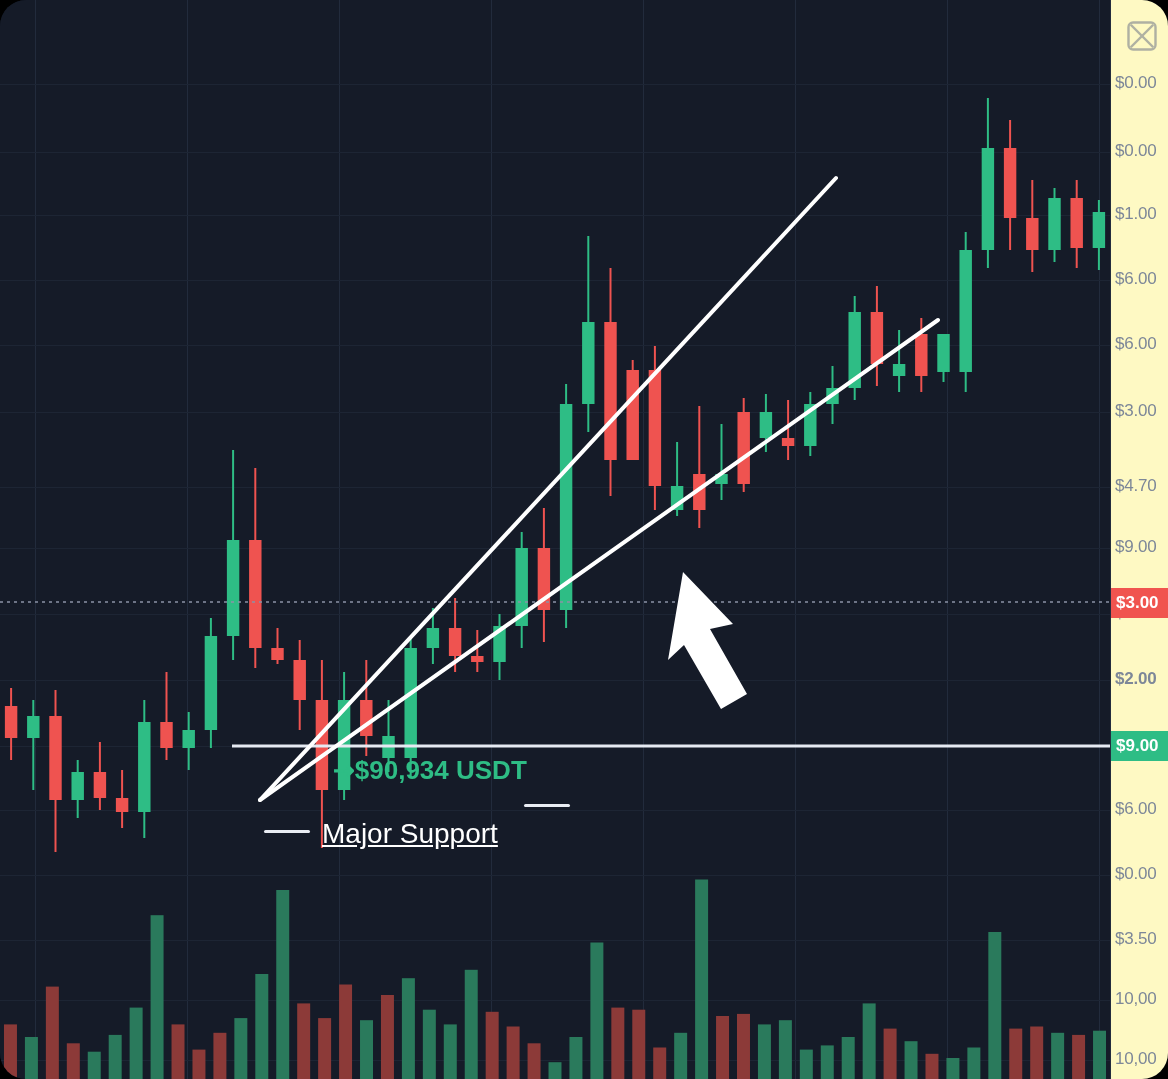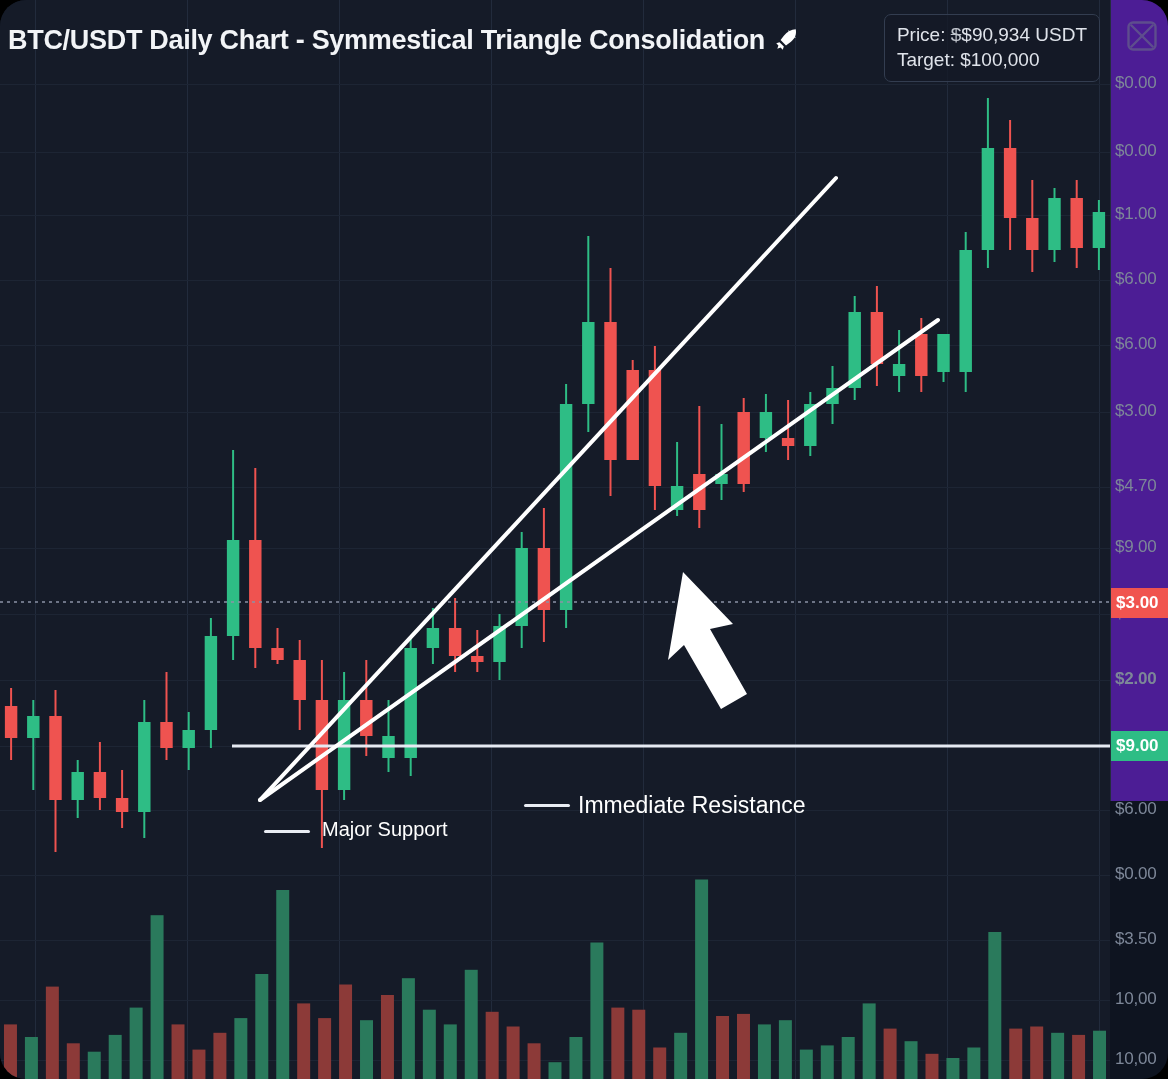--- a/index.html
+++ b/index.html
@@ -16,22 +16,22 @@
   #chart-pane{
     position:absolute; left:0; top:0; width:1110px; height:1079px;
     background:#151b28;
   }
   #grid{ position:absolute; inset:0; }
   .vline{ position:absolute; top:0; bottom:0; width:1px; background:#222b3c; }
   .hline{ position:absolute; left:0; right:0; height:1px; background:#1d2534; }
 
   
   #price-axis{
-    position:absolute; right:0; top:0; width:58px; height:801px;
-    background:#4c1d95; border-left:1px solid #232c3d;padding-left:12px;
+    position:absolute; right:0; top:0; width:58px; height:1079px;
+    background:#fef9c3; border-left:1px solid #232c3d;padding-left:12px;
   }
   .axis-tick{
     position:absolute; left:4px; font-size:17px; color:#7d8798;
     letter-spacing:-.2px; white-space:nowrap;
   }
   .axis-badge{
     position:absolute; left:0; width:58px; height:30px; line-height:30px;
     font-size:17px; color:#fff; font-weight:600; padding-left:5px;
     white-space:nowrap; overflow:hidden;
   }
@@ -70,21 +70,21 @@
   #overlay{ position:absolute; left:0; top:0; width:1168px; height:1079px; z-index:20; }
 
   .annot-text{
     position:absolute; z-index:25; white-space:nowrap; color:#ffffff;
   }
   #triangle-label{ left:513px; top:521px; font-size:40px; letter-spacing:-.5px; }
   #price-tag{
     left:333px; top:755px; font-size:26px; color:#2ebd85; font-weight:600;
   }
   #legend-resistance{ left:578px; top:792px; font-size:23px; }
-  #legend-support{ left:322px; top:818px; font-size:20px; }
+  #legend-support{ left:322px; top:818px; font-size:28px;text-decoration:underline; }
   .legend-dash{
     position:absolute; height:3px; background:#e9edf4; z-index:25; border-radius:2px;
   }
 </style>
 </head>
 <body>
 
 <div id="screen">
 
   <div id="chart-pane">
@@ -295,38 +295,24 @@
     <line x1="232" y1="746" x2="1110" y2="746" stroke="#e6eaf2" stroke-width="3"></line>
     <line x1="0" y1="602" x2="1110" y2="602" stroke="#8a93a5" stroke-width="1.5" stroke-dasharray="3 4"></line>
     <line x1="260" y1="800" x2="836" y2="178" stroke="#ffffff" stroke-width="4" stroke-linecap="round"></line>
     <line x1="260" y1="800" x2="938" y2="320" stroke="#ffffff" stroke-width="4" stroke-linecap="round"></line>
     <polygon fill="#ffffff" points="683,572 733,624 710,629 747,694 721,709 684,645 668,660"></polygon>
   </svg>
 
   <div class="legend-dash" style="left:524px; top:804px; width:46px;"></div>
   <div class="legend-dash" style="left:264px; top:830px; width:46px;"></div>
 
-  <div class="annot-text" id="legend-resistance">Immediate Resistance</div>
+  <div class="annot-text" id="price-tag">⇢$90,934 USDT</div>
   <div class="annot-text" id="legend-support">Major Support</div>
 
-  <div id="title-bar">
-    <div id="chart-title">BTC/USDT Daily Chart - Symmestical Triangle Consolidation</div>
-    <svg id="rocket-icon" viewBox="0 0 24 24">
-      <path fill="#ffffff" d="M21 2c-4 0-8 2-11 6l-3 4 5 5 4-3c4-3 6-7 5-12zM6 14l-3 1 2 2-1 3 3-1 2 2 1-3-4-4z"></path>
-      <path fill="#ffffff" d="M14 3l2 6 5 1-3-5z"></path>
-    </svg>
-  </div>
-
-  <div id="info-box">
-    <div class="info-line">
-      <span>Price:</span>
-      <span class="strike">$</span><span>$90,934 USDT</span>
-    </div>
-    <div class="info-line">Target: $100,000</div>
-  </div>
+
 
   <div id="close-icon-wrap">
     <svg viewBox="0 0 24 24" width="36" height="36">
       <rect x="3" y="3" width="18" height="18" rx="3" fill="none" stroke="#6d7688" stroke-width="1.6"></rect>
       <line x1="4.5" y1="4.5" x2="19.5" y2="19.5" stroke="#6d7688" stroke-width="1.6"></line>
       <line x1="19.5" y1="4.5" x2="4.5" y2="19.5" stroke="#6d7688" stroke-width="1.6"></line>
     </svg>
   </div>
 
 </div>

